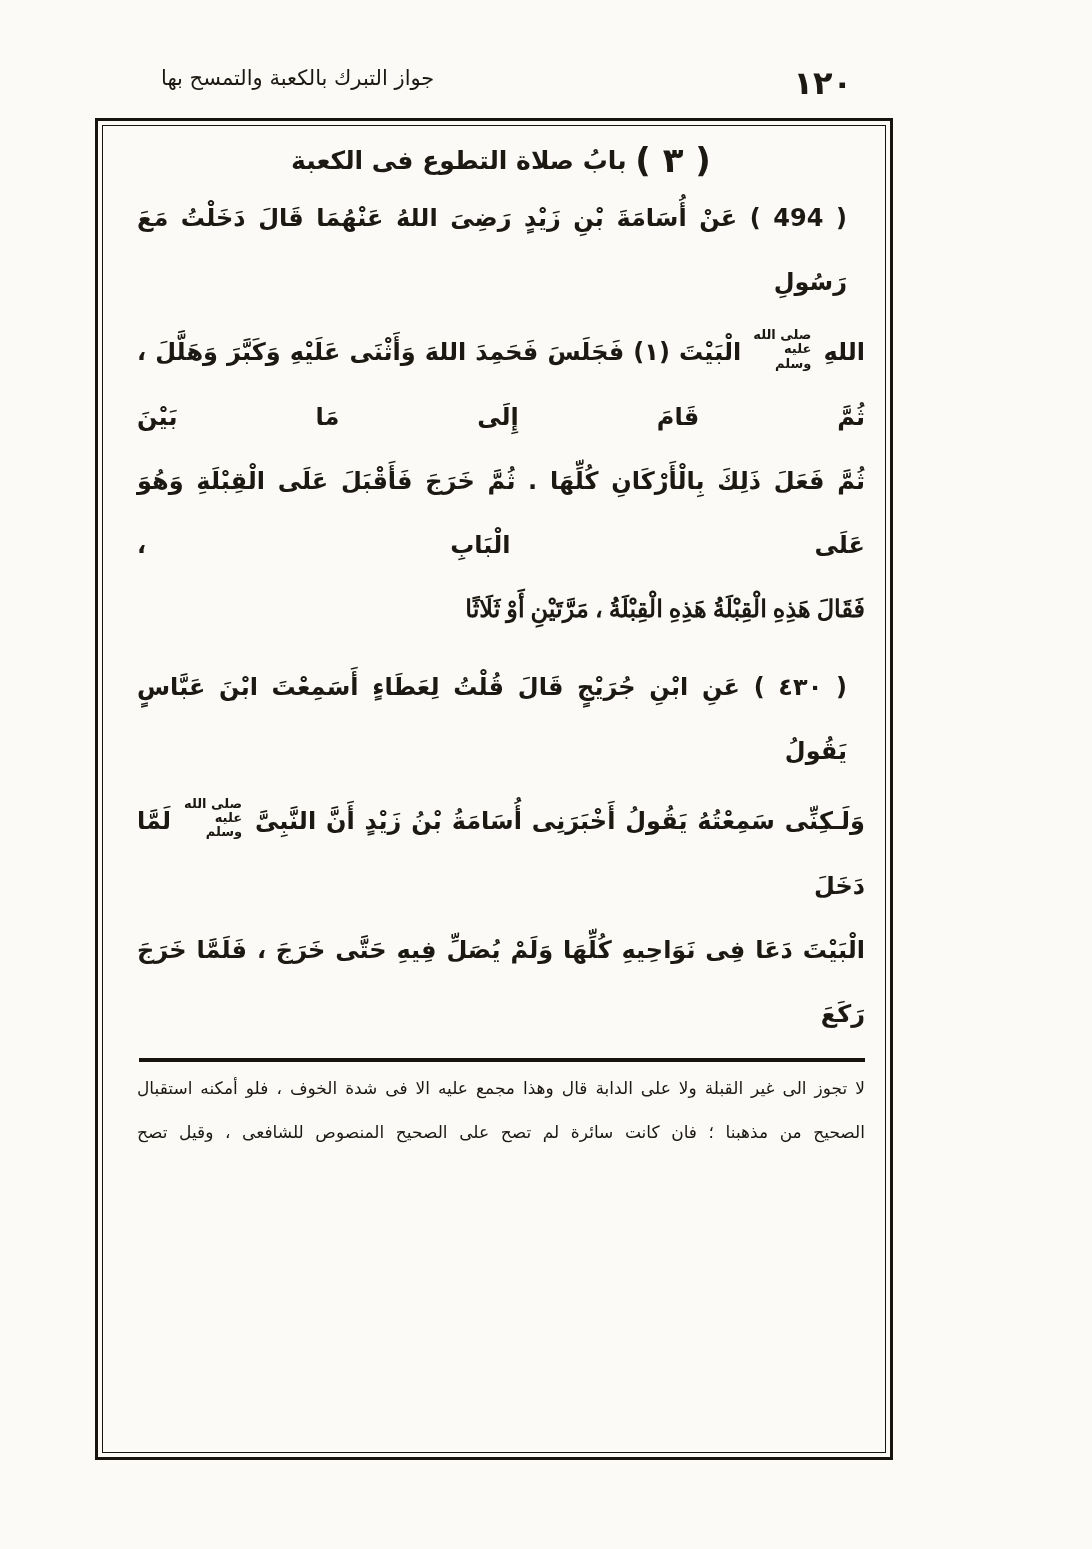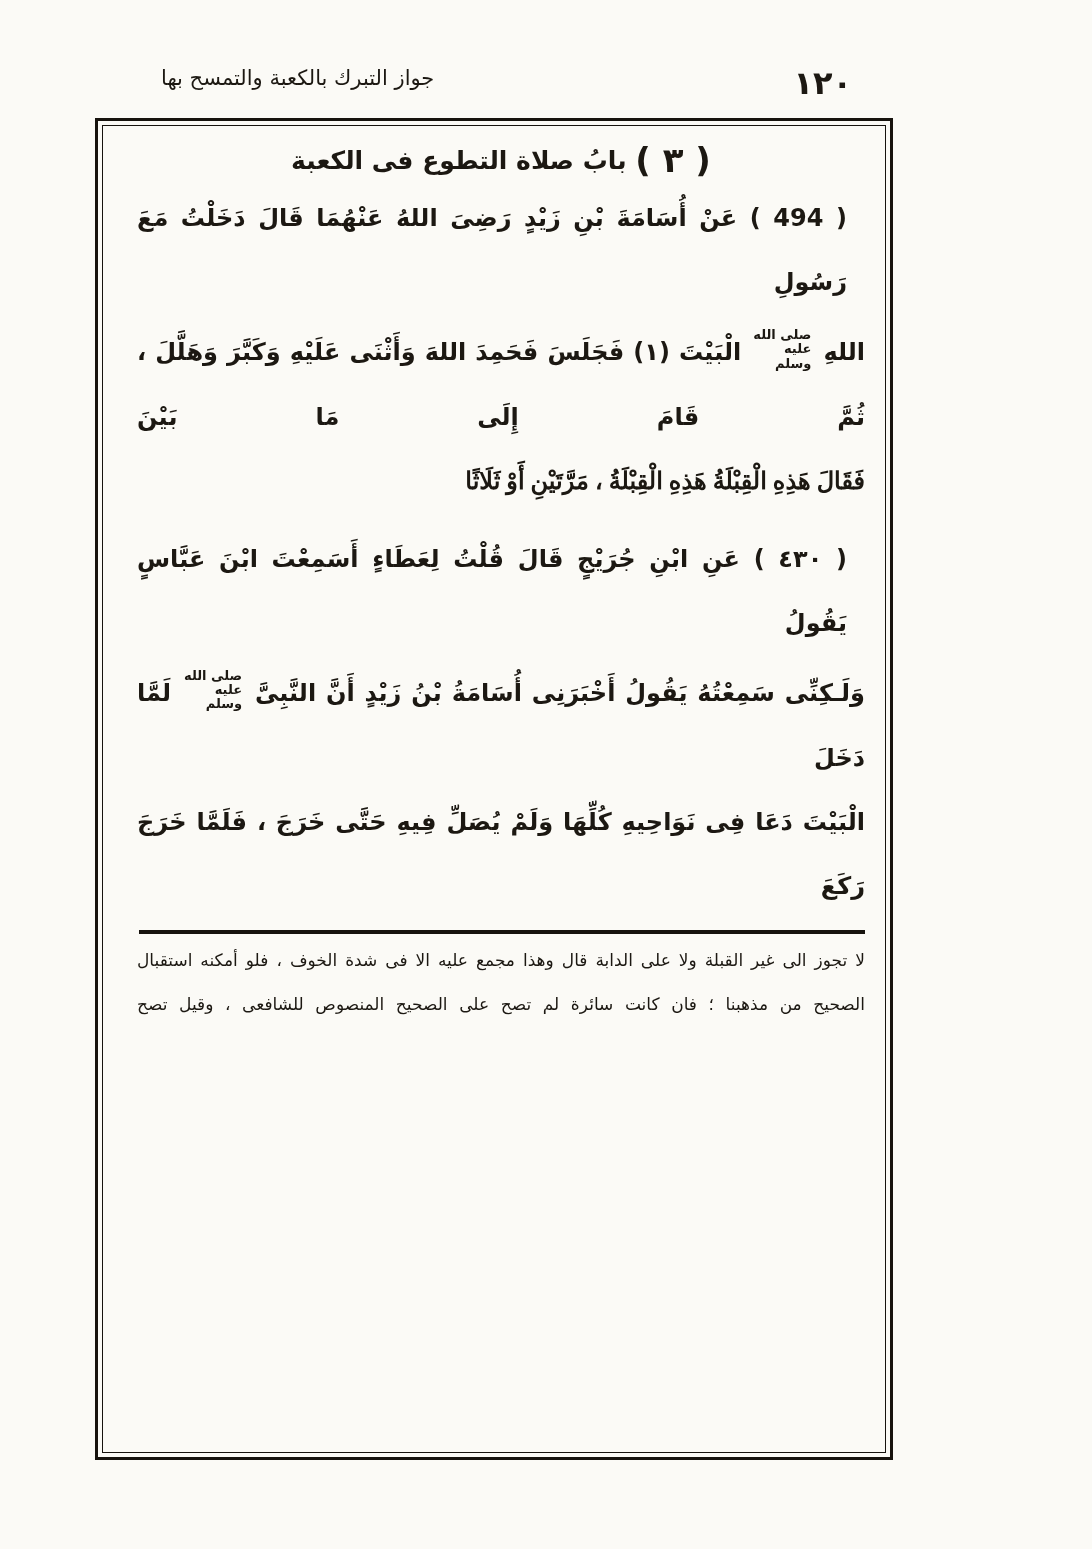--- a/index.html
+++ b/index.html
@@ -87,20 +87,21 @@
     <div class="frame-inner">
 
       <div class="chapter">
         <span class="chapter-num">( ٣ )</span>
         <span>بابُ صلاة التطوع فى الكعبة</span>
       </div>
 
       <div class="hadith hadith-429">
           <div class="line line-indent">( 494 ) عَنْ أُسَامَةَ بْنِ زَيْدٍ رَضِىَ اللهُ عَنْهُمَا قَالَ دَخَلْتُ مَعَ رَسُولِ</div>
           <div class="line">اللهِ <span class="saw"><div>صلى الله</div><div>عليه</div><div>وسلم</div></span> الْبَيْتَ (١) فَجَلَسَ فَحَمِدَ اللهَ وَأَثْنَى عَلَيْهِ وَكَبَّرَ وَهَلَّلَ ، ثُمَّ قَامَ إِلَى مَا بَيْنَ</div>
+          <div class="line">ثُمَّ فَعَلَ ذَلِكَ بِالْأَرْكَانِ كُلِّهَا . ثُمَّ خَرَجَ فَأَقْبَلَ عَلَى الْقِبْلَةِ وَهُوَ عَلَى الْبَابِ ،</div>
           <div class="line line-end">فَقَالَ هَذِهِ الْقِبْلَةُ هَذِهِ الْقِبْلَةُ ، مَرَّتَيْنِ أَوْ ثَلَاثًا</div>
         </div>
 
       <div class="hadith hadith-430">
           <div class="line line-indent">( ٤٣٠ ) عَنِ ابْنِ جُرَيْجٍ قَالَ قُلْتُ لِعَطَاءٍ أَسَمِعْتَ ابْنَ عَبَّاسٍ يَقُولُ</div>
           <div class="line">وَلَـكِنِّى سَمِعْتُهُ يَقُولُ أَخْبَرَنِى أُسَامَةُ بْنُ زَيْدٍ أَنَّ النَّبِىَّ <span class="saw"><div>صلى الله</div><div>عليه</div><div>وسلم</div></span> لَمَّا دَخَلَ</div>
           <div class="line">الْبَيْتَ دَعَا فِى نَوَاحِيهِ كُلِّهَا وَلَمْ يُصَلِّ فِيهِ حَتَّى خَرَجَ ، فَلَمَّا خَرَجَ رَكَعَ</div>
         </div>
 
       <hr class="divider">

